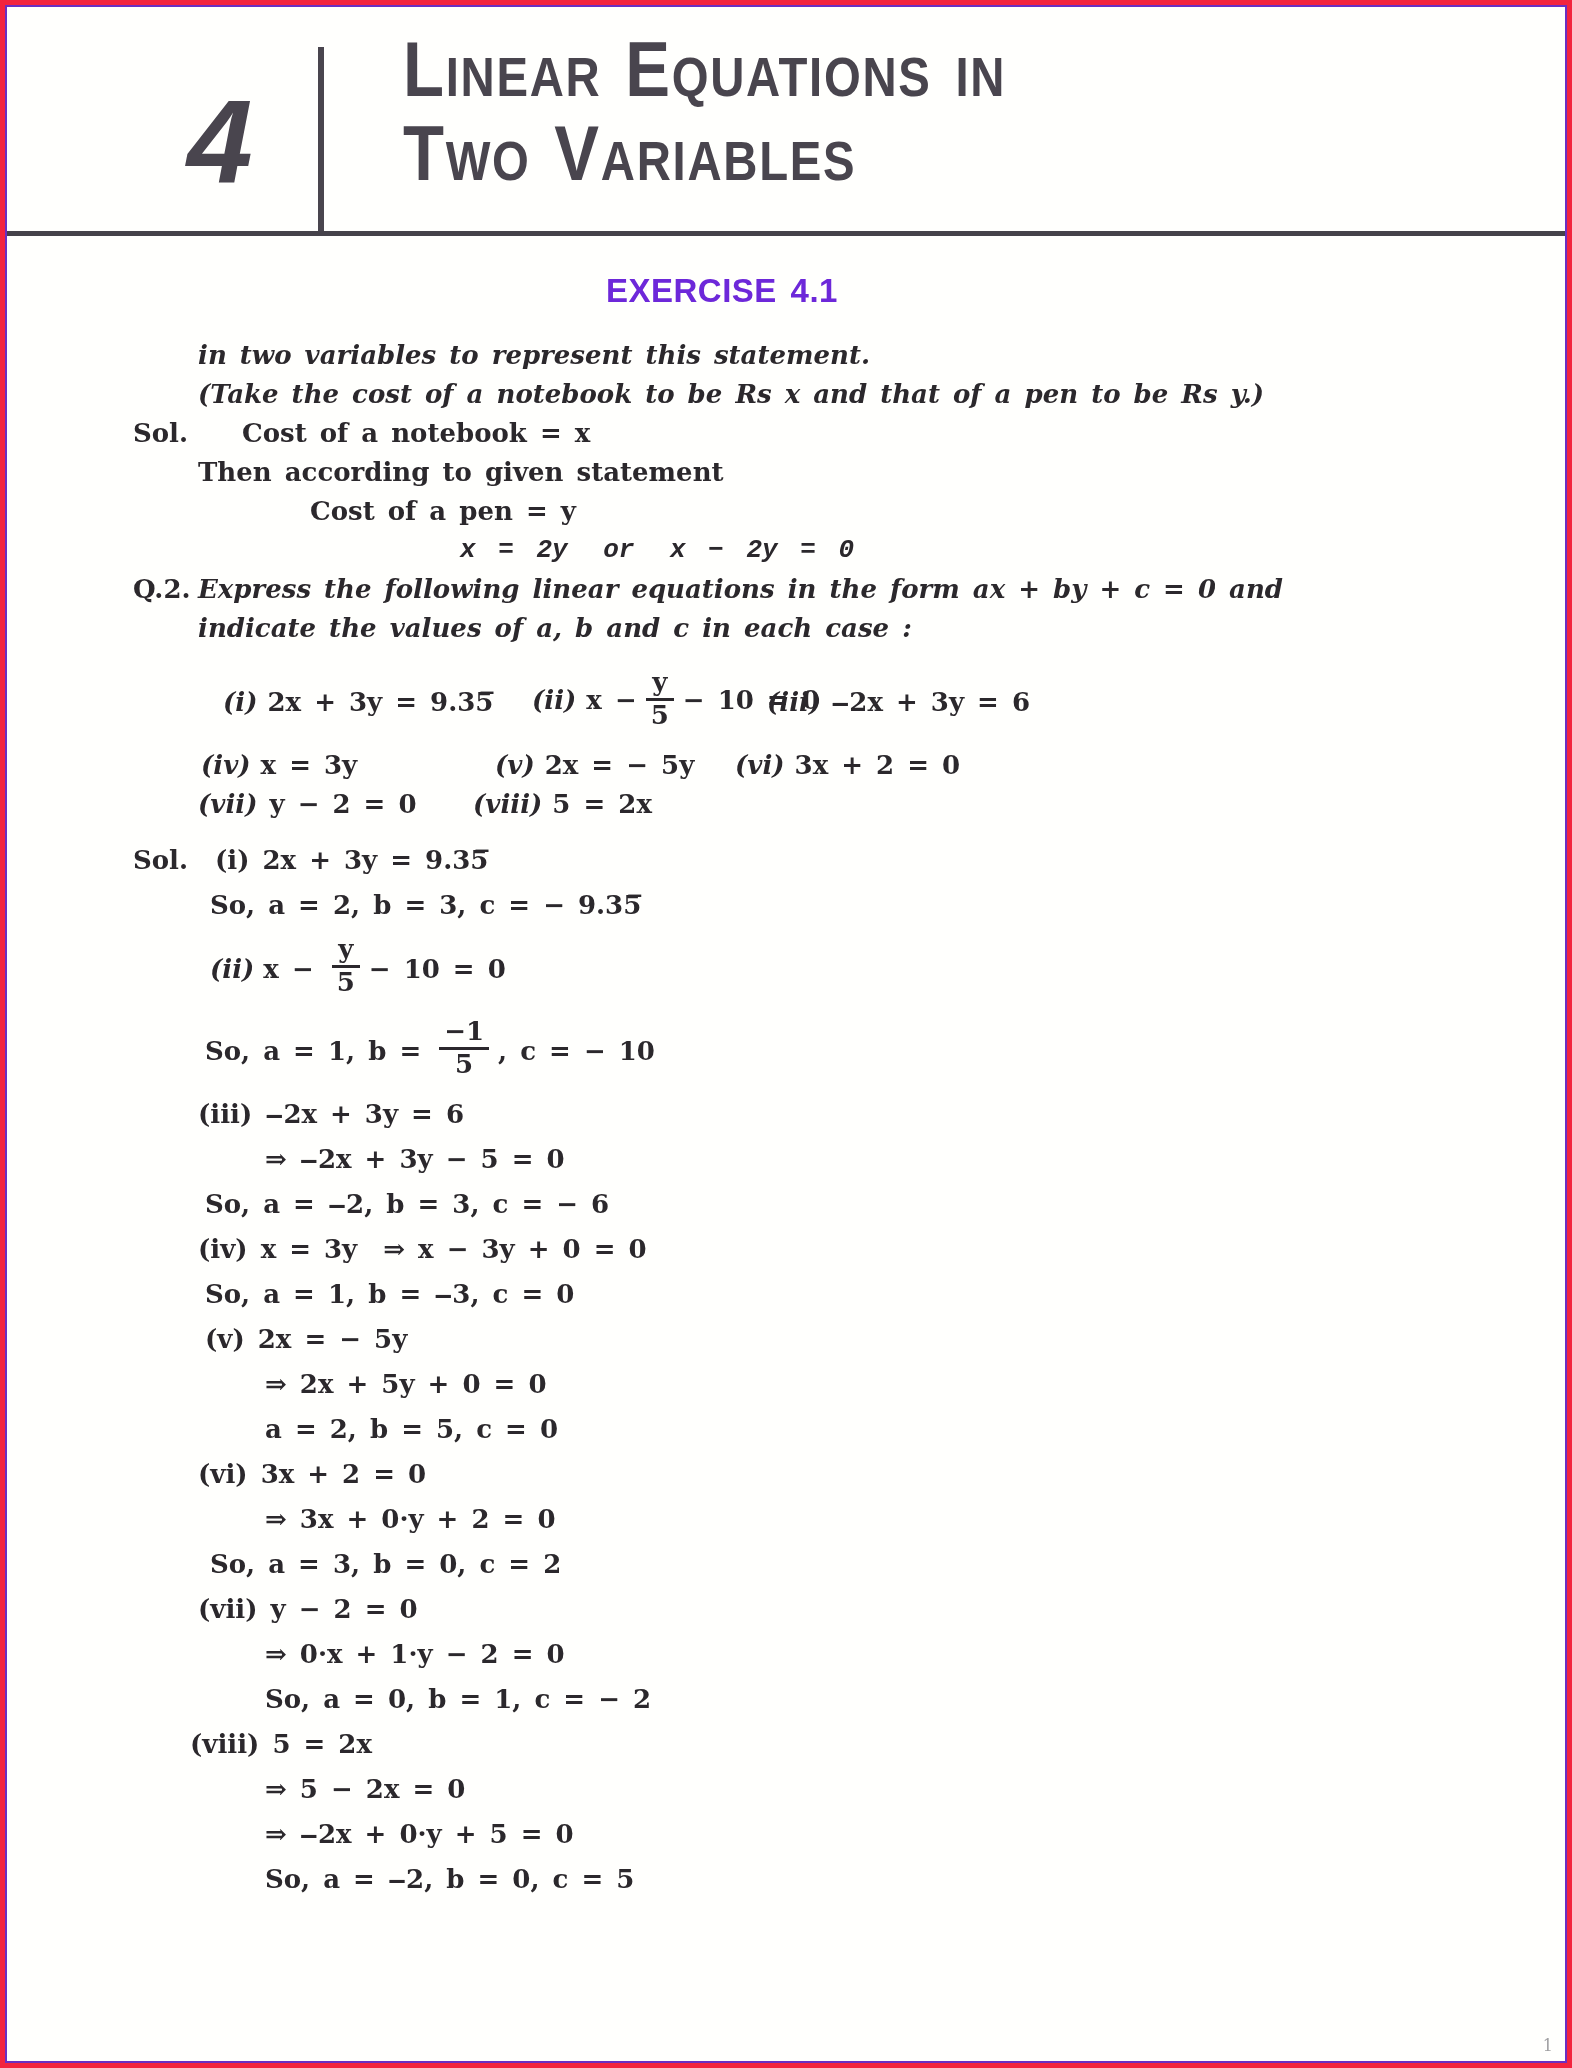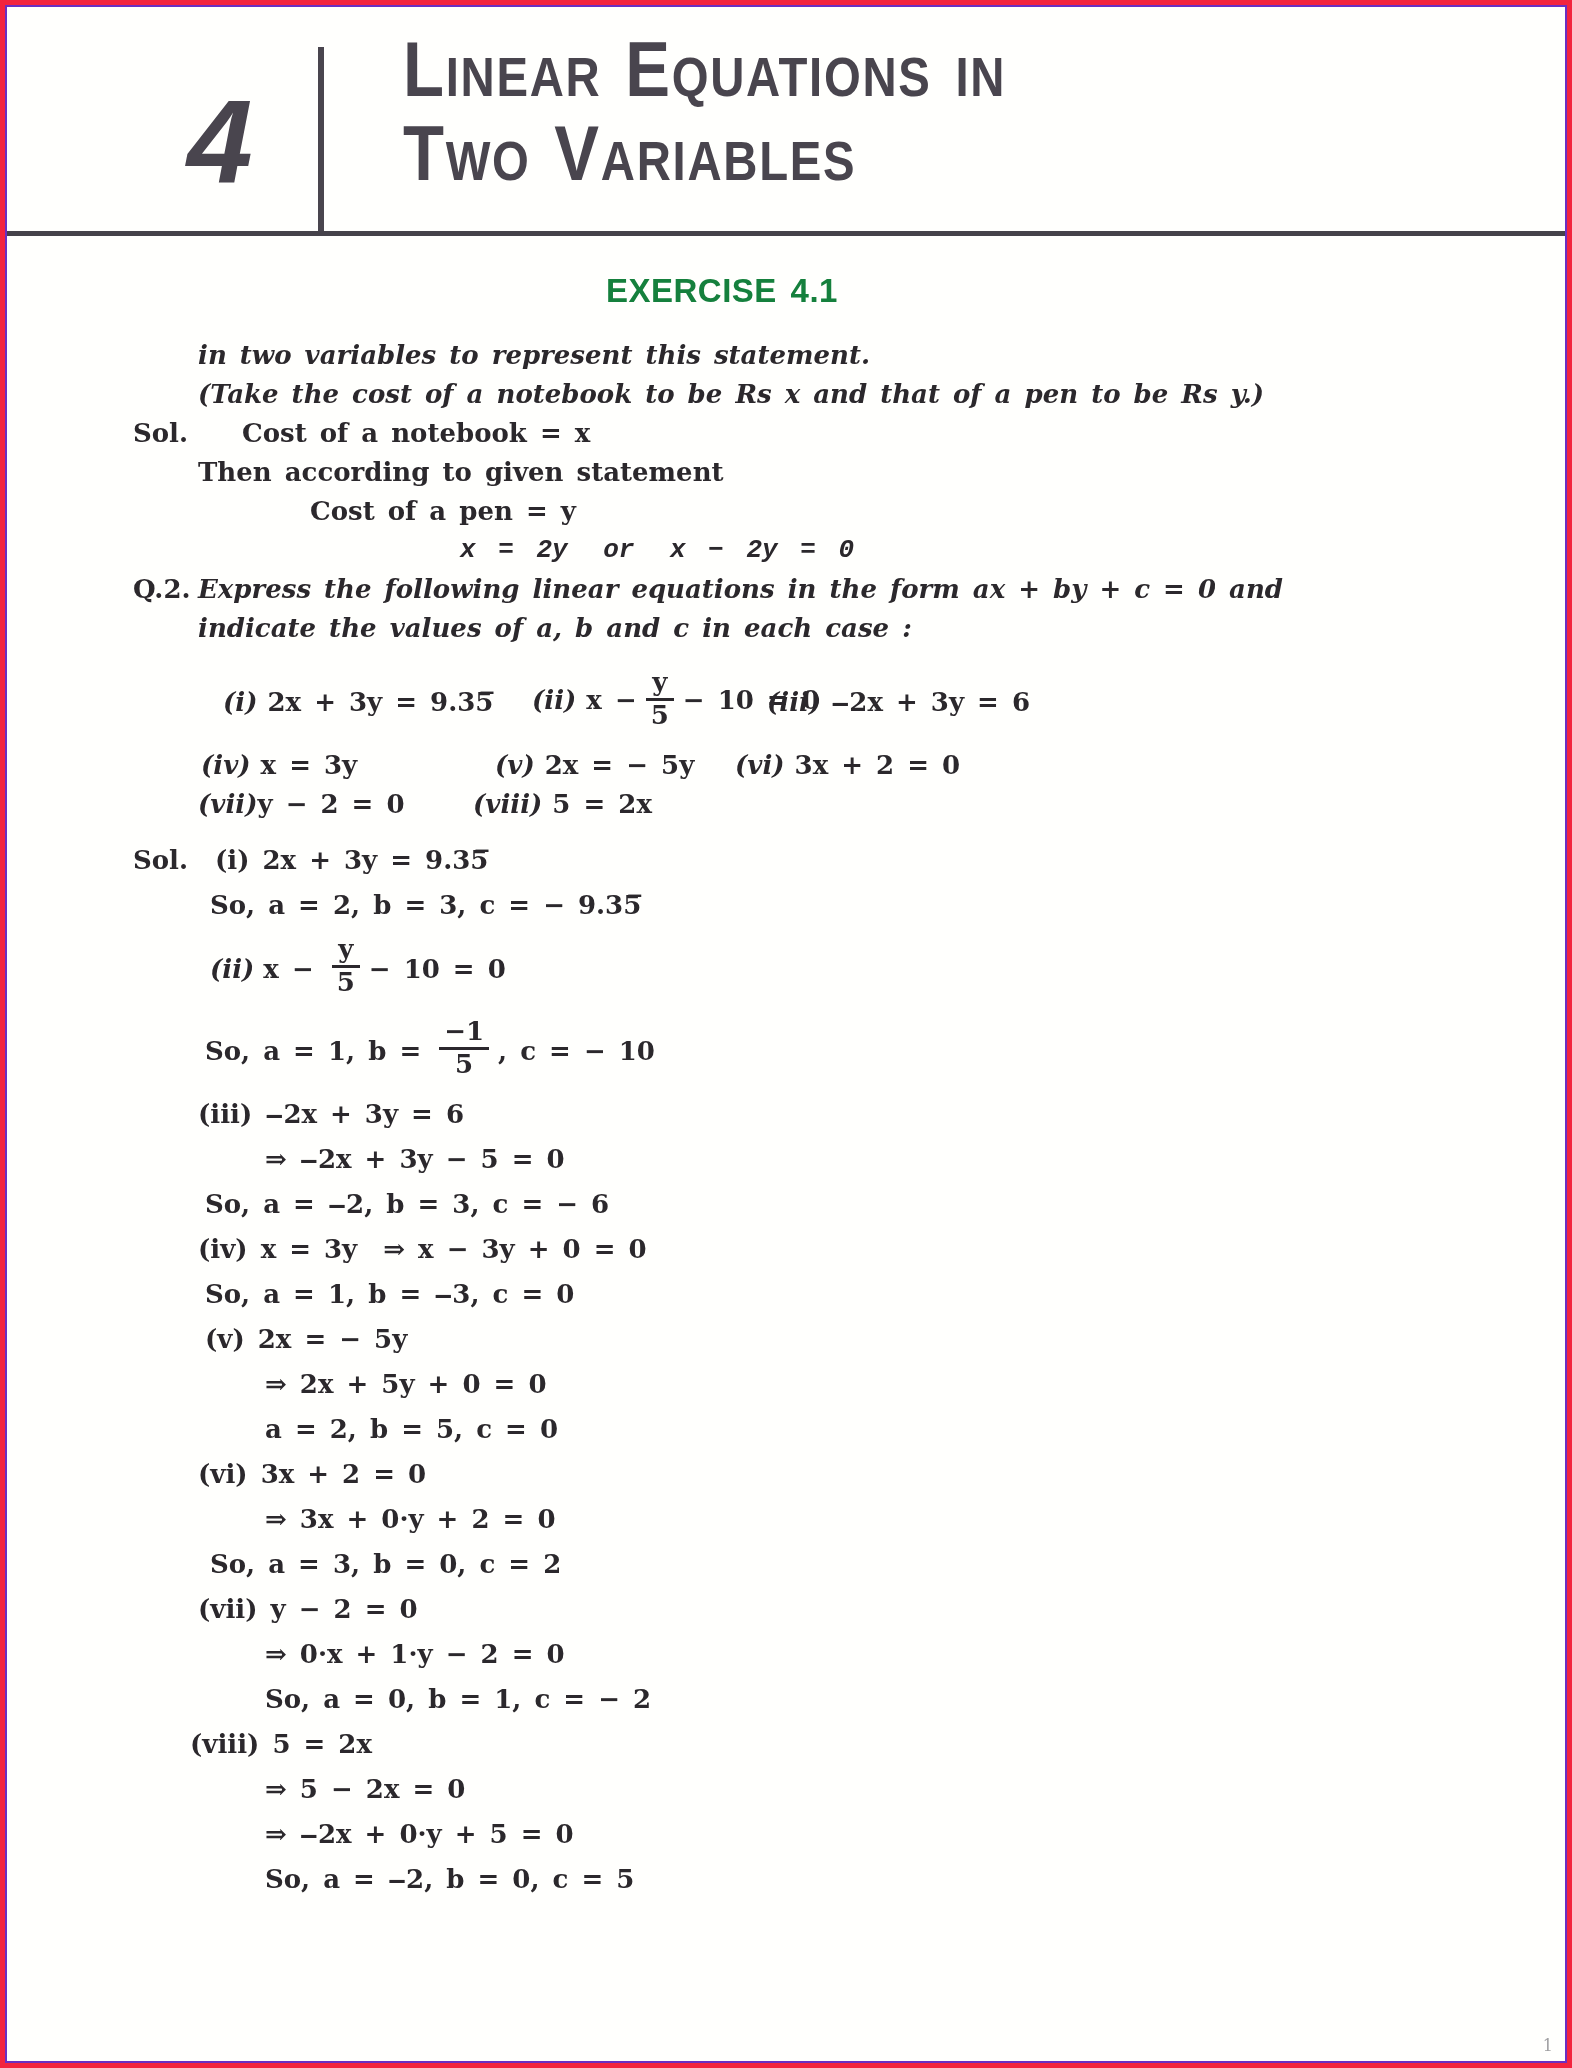--- a/index.html
+++ b/index.html
@@ -23,21 +23,21 @@
     position:absolute; left:398px; top:22px;
     font-family:"Liberation Sans",sans-serif; font-weight:700; font-variant:small-caps;
     font-size:78px; line-height:1.08; letter-spacing:2px; color:#49454e;
     transform:scaleX(0.86); transform-origin:left top; white-space:nowrap;
   }
   .header-rule{position:absolute; left:0; right:0; bottom:0; height:5px; background:#45424a;}
   
   .exercise{
     margin:36px 0 0 0; padding-left:601px;
     font-family:"Liberation Sans",sans-serif; font-weight:700;
-    font-size:33px; letter-spacing:0.5px; color:#15803d;
+    font-size:33px; letter-spacing:0.5px; color:#6d28d9;
   }
   .content{margin-top:26px;}
   .line{position:relative; line-height:39px; white-space:nowrap;}
   .sol2 .line{line-height:45px;}
   .lbl{position:absolute; left:128px;}
   .qtext{font-style:italic;}
   .mathline{font-style:italic; word-spacing:7px;font-family:Liberation Mono, monospace;}
   .pl185{padding-left:185px}.pl193{padding-left:193px}.pl200{padding-left:200px}
   .pl205{padding-left:205px}.pl210{padding-left:210px}.pl237{padding-left:237px}
   .pl260{padding-left:260px}.pl305{padding-left:305px}.pl455{padding-left:455px}
@@ -45,21 +45,21 @@
   .eqrow{display:flex; align-items:center; white-space:nowrap;}
   .eqrow1{padding-left:218px; margin-top:12px; min-height:84px;}
   .eqrow2{padding-left:196px; margin-top:2px; line-height:39px;}
   .eqrow3{padding-left:193px; line-height:39px;}
   .ec-a{display:inline-block; width:272px;}
   .ec-b{display:inline-block; width:235px;margin-left:37px;}
   .ec-c{display:inline-block; width:294px;}
   .ec-d{display:inline-block; width:240px;}
   .ec-e{display:inline-block; width:275px;}
   .eno{margin-right:10px;}
-  .eno-tight{margin-right:0;}
+  .eno-tight{margin-right:12px;}
   
   .frac{
     display:inline-flex; flex-direction:column; vertical-align:middle;
     text-align:center; line-height:1.15; margin:0 9px; transform:translateY(-3px);
   }
   .fnum{padding:0 5px; border-bottom:3px solid #2b282c;}
   .fden{padding:0 5px;}
   .frrow{display:flex; align-items:center; min-height:82px;}
   .frrow > .seg{margin-right:9px;}
   .sol2{margin-top:14px;}

